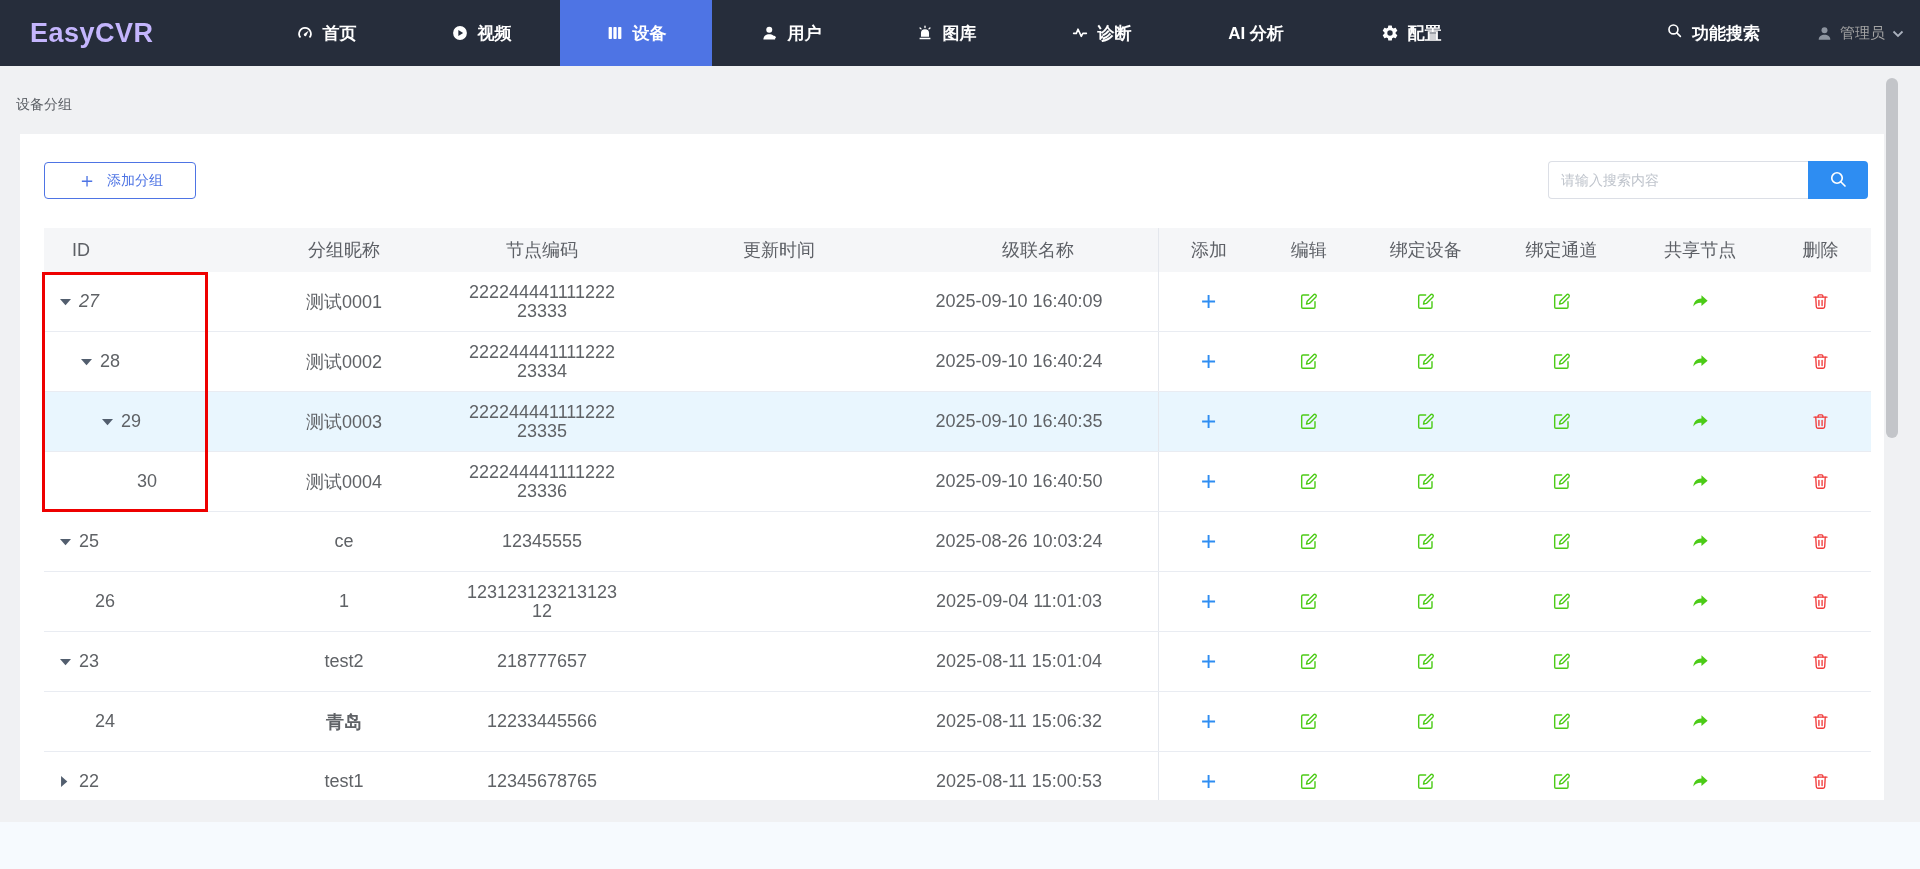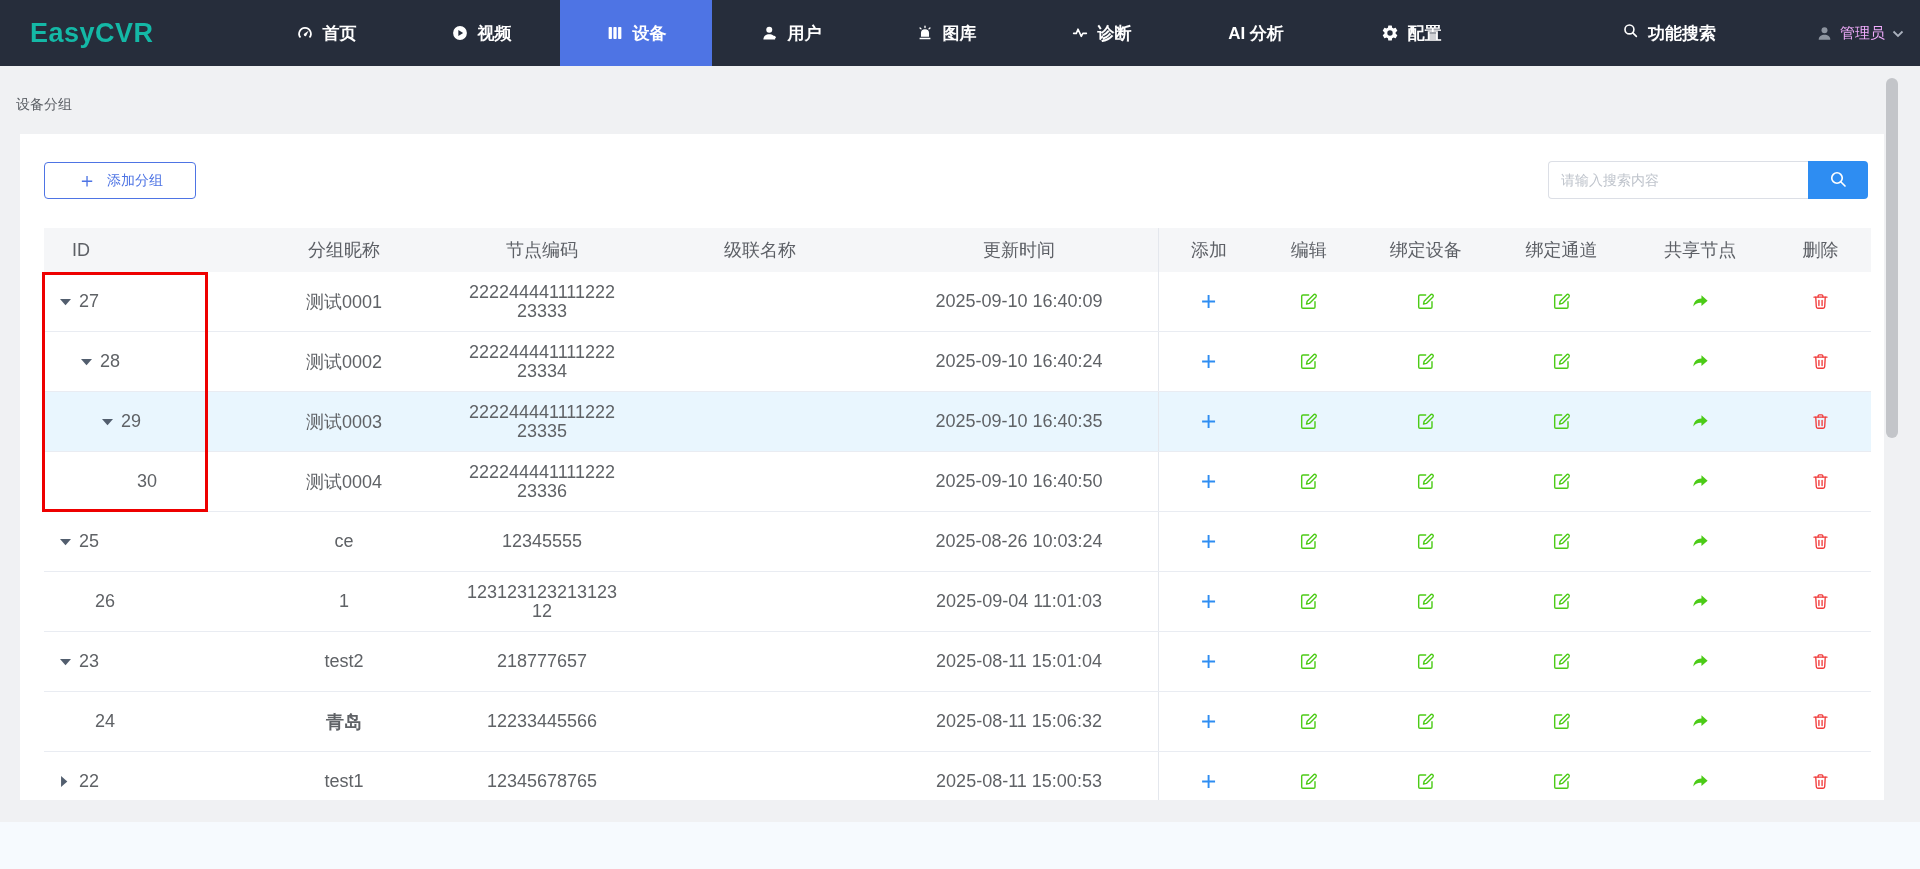--- a/index.html
+++ b/index.html
@@ -9,30 +9,30 @@
     --border:#e9ecf2; --text:#5f6266; --placeholder:#bfc4cc;
   }
   *{box-sizing:border-box; margin:0; padding:0;}
   body{margin:0; background:var(--page-bg);}
   .page{position:relative; width:1920px; height:869px; overflow:hidden;
         background:var(--page-bg); font-family:"Liberation Sans","DejaVu Sans",sans-serif; color:var(--text);}
 
   
   .nav{position:absolute; left:0; top:0; width:1920px; height:66px; background:var(--nav-bg); z-index:5;}
   .logo{position:absolute; left:30px; top:0; height:66px; display:flex; align-items:center;
-        color:#14b8a6; font-size:27px; font-weight:600; letter-spacing:.5px; cursor:pointer;}
+        color:#c4b5fd; font-size:27px; font-weight:600; letter-spacing:.5px; cursor:pointer;}
   .nav-items{position:absolute; left:250px; top:0; height:78px; display:flex;}
   .nav-item{width:152px; margin-right:3px; height:66px; display:flex; align-items:center; justify-content:center;
         gap:9px; color:#fff; font-size:17px; font-weight:700; cursor:pointer; white-space:nowrap;}
   .nav-item.active{background:var(--active-tab);}
   .nav-item .nicon{display:flex; align-items:center;}
-  .nav-right{position:absolute; right:10px; top:0; height:66px; display:flex; align-items:center;gap:44px;}
+  .nav-right{position:absolute; right:10px; top:0; height:66px; display:flex; align-items:center;}
   .func-search{display:flex; align-items:center; gap:9px; color:#fff; font-size:17px; font-weight:700;
         margin-right:56px; cursor:pointer;}
-  .user{display:flex; align-items:center; gap:7px; color:#f0abfc; font-size:15px; cursor:pointer; padding-right:6px;}
+  .user{display:flex; align-items:center; gap:7px; color:#a3a3a3; font-size:15px; cursor:pointer; padding-right:6px;}
   .user .uicon{color:#8d949f; display:flex;}
   .user .caret{color:#aab1bd; display:flex; margin-top:2px;}
 
   
   .breadcrumb{position:absolute; left:16px; top:96px; font-size:14px; color:#5c6066;}
 
   
   .card{position:absolute; left:20px; top:134px; width:1864px; height:666px; background:var(--card-bg); overflow:hidden;}
   .add-btn{position:absolute; left:24px; top:28px; width:152px; height:37px; background:#fff;
         border:1px solid var(--active-tab); border-radius:4px; color:var(--active-tab);
@@ -194,37 +194,37 @@
       </button>
     </div>
 
     <div class="table">
       <div class="thead" id="thead">
           <div class="tr">
             <div class="left-group">
               <div class="cell id-cell" style="width: 200px;">ID</div>
               <div class="cell" style="width: 200px;">分组昵称</div>
               <div class="cell" style="width: 196px;">节点编码</div>
+              <div class="cell" style="width: 278px;">更新时间</div>
               <div class="cell" style="width: 240px;">级联名称</div>
-              <div class="cell" style="width: 278px;">更新时间</div>
             </div>
             <div class="action-group">
               <div class="cell" style="width: 100px;">添加</div>
               <div class="cell" style="width: 100px;">编辑</div>
               <div class="cell" style="width: 134px;">绑定设备</div>
               <div class="cell" style="width: 138px;">绑定通道</div>
               <div class="cell" style="width: 140px;">共享节点</div>
               <div class="cell" style="width: 101px;">删除</div>
             </div>
           </div>
         </div>
       <div class="tbody" id="tbody">
           <div class="tr">
             <div class="left-group">
-              <div class="cell id-cell" style="width: 200px; padding-left: 16px;">
+              <div class="cell id-cell" style="width: 200px; padding-left: 16px; font-style: italic;">
                 <span class="arrow">
                   <svg width="11" height="8" viewBox="0 0 12 8">
                     <path fill="#525e6e" d="M0 .8h12L6 7.6z"></path>
                   </svg>
                 </span>
                 <span>27</span>
               </div>
               <div class="cell" style="width: 200px;">测试0001</div>
               <div class="cell" style="width: 196px; align-items: center;">
                 <span class="code">22224444111122223333</span>

